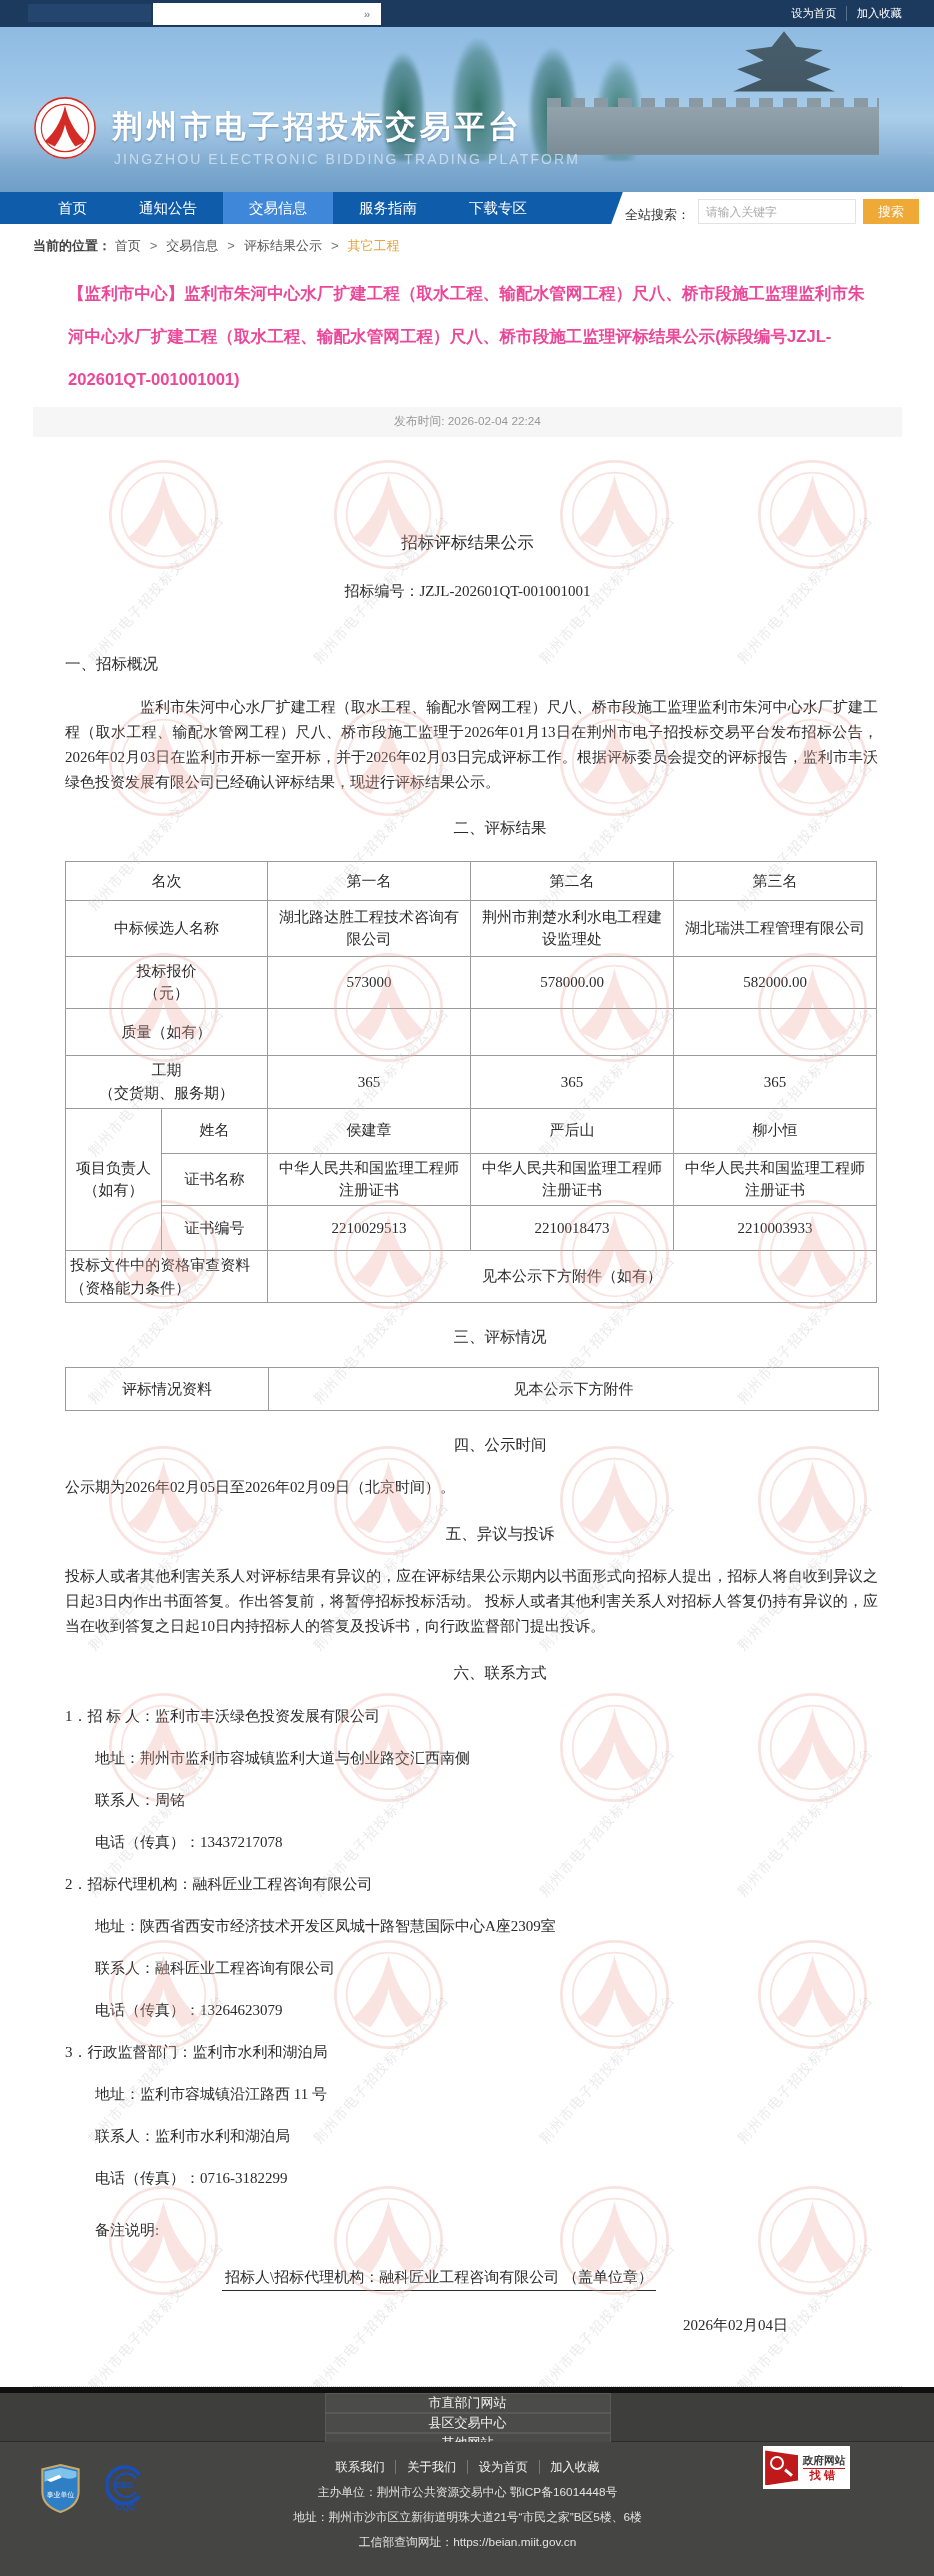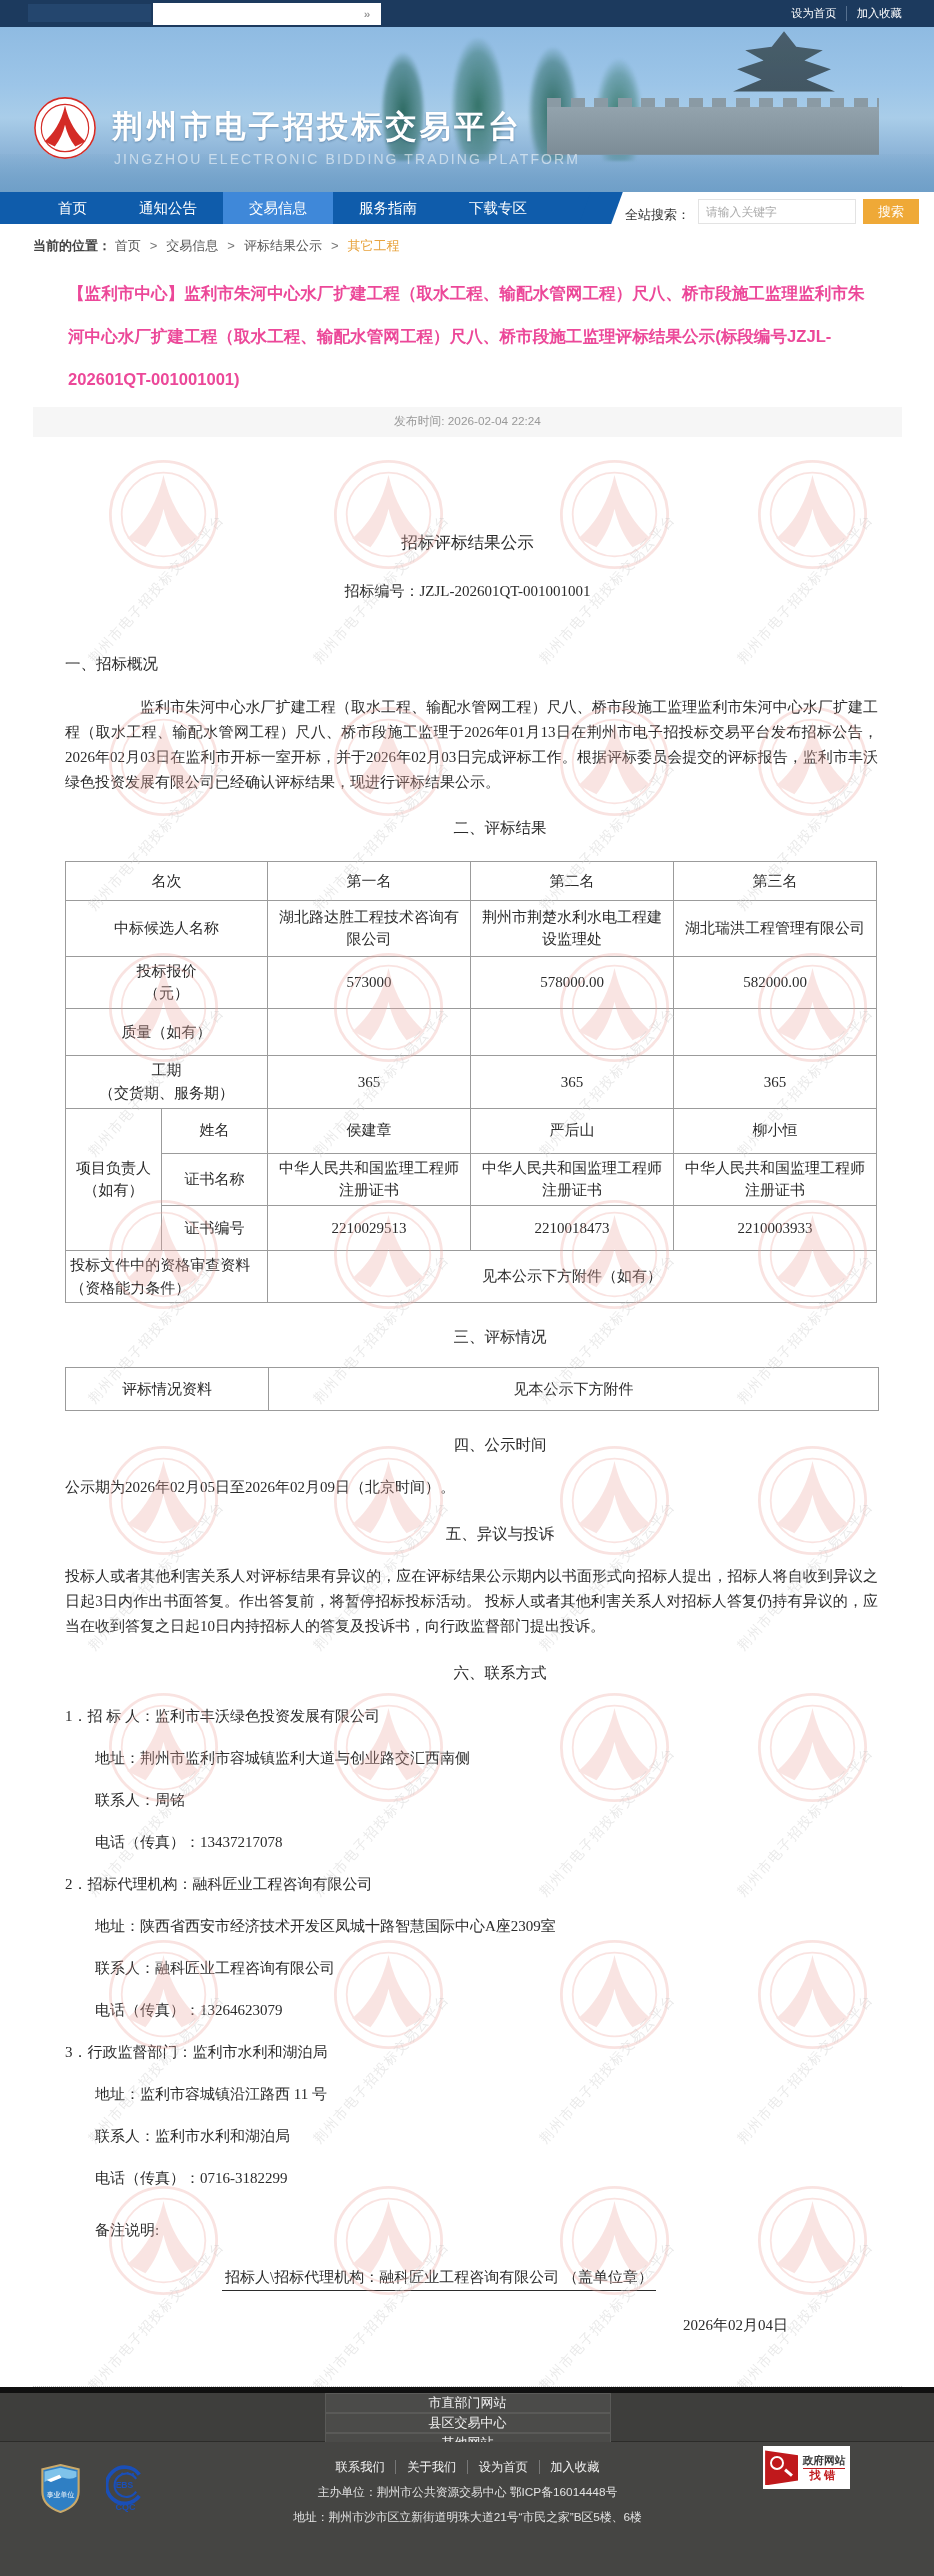--- a/index.html
+++ b/index.html
@@ -501,20 +501,21 @@
         <circle cx="50" cy="17" r="2" fill="#1a4fb8"></circle>
       <text x="36" y="84" text-anchor="middle" font-size="17" font-weight="bold" fill="#1a4fb8" font-family="Liberation Sans, sans-serif">CQC</text>
     </svg>
   </div>
   <div class="footer-center">
     <div class="footer-links">
       <span class="flnk">联系我们</span><span class="flnk">关于我们</span><span class="flnk">设为首页</span><span class="flnk">加入收藏</span>
     </div>
     <div class="footer-line">主办单位：荆州市公共资源交易中心 鄂ICP备16014448号</div>
     <div class="footer-line">地址：荆州市沙市区立新街道明珠大道21号“市民之家”B区5楼、6楼</div>
+    <div class="footer-line">工信部查询网址：https://beian.miit.gov.cn</div>
 
   </div>
   <div class="gov-badge">
     <div class="flag">
         <div class="lens"></div>
         <div class="handle"></div>
       </div>
     <div class="txt">
       <div class="t1">政府网站</div>
       <div class="t2">找错</div>

